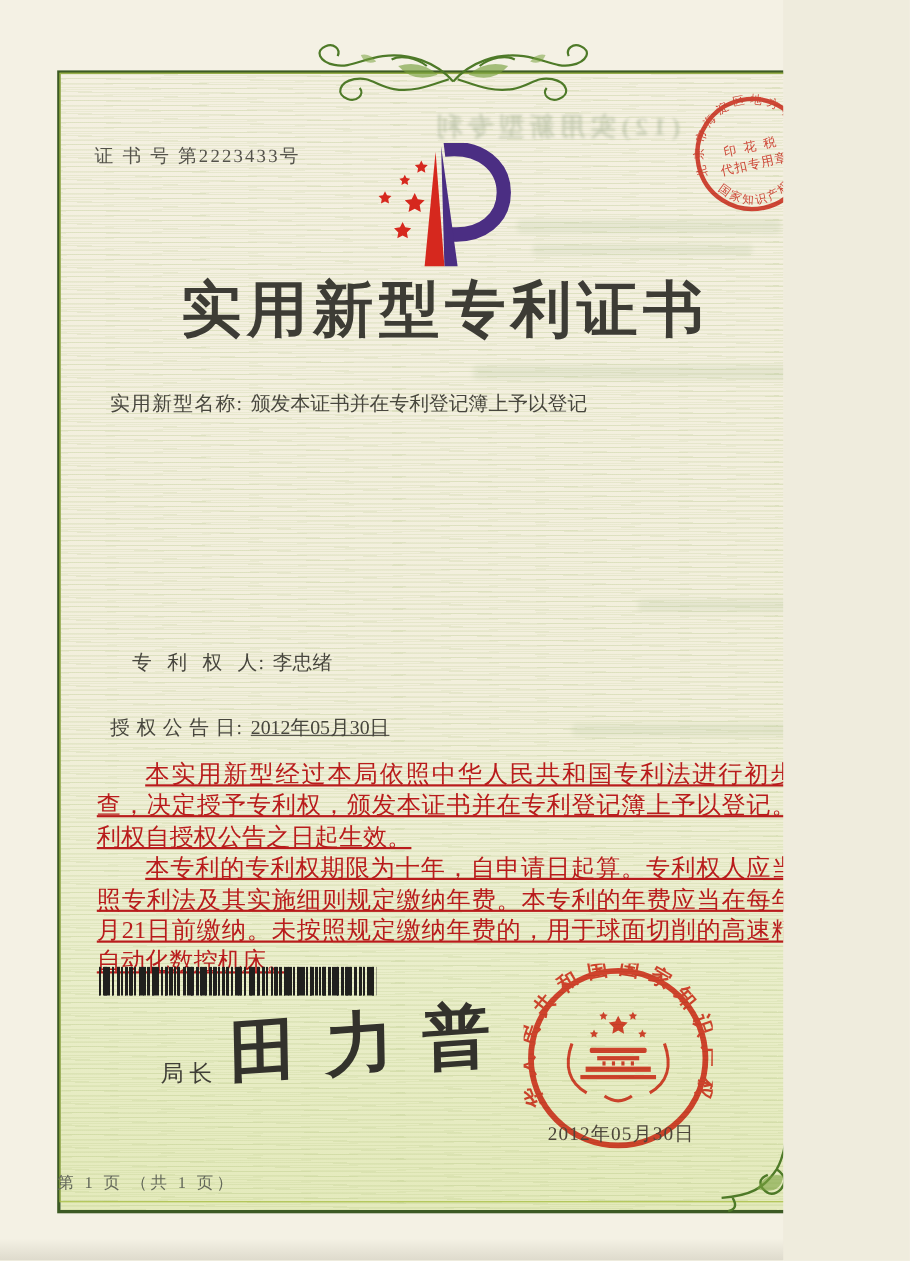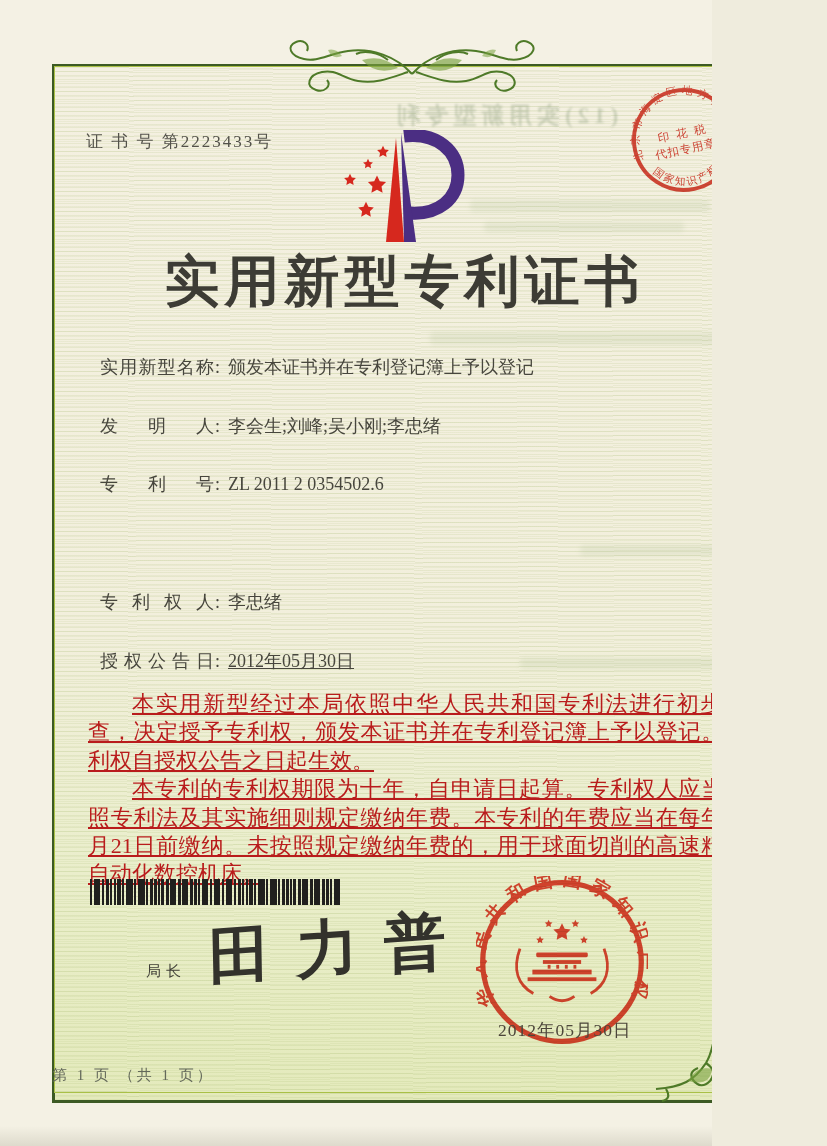--- a/index.html
+++ b/index.html
@@ -37,21 +37,21 @@
   #paras{left:88px;top:690px;width:658px;font-size:22px;line-height:28.4px;
          text-align:justify;color:#b91c1c;text-decoration:underline;}
   #paras p{margin:0;text-indent:2em;}
 
   #barcode{left:90px;top:879px;width:252px;height:26px;
     background:
       repeating-linear-gradient(90deg,#20201e 0 2px,rgba(0,0,0,0) 2px 4px),
       repeating-linear-gradient(90deg,rgba(0,0,0,0) 0 5px,#20201e 5px 8px,rgba(0,0,0,0) 8px 11px),
       repeating-linear-gradient(90deg,#20201e 0 1px,rgba(0,0,0,0) 1px 6px);}
 
-  #sig-title{left:146px;top:962px;font-size:15px;letter-spacing:5px;color:#3f3e36;}
+  #sig-title{left:146px;top:962px;font-size:21px;letter-spacing:5px;color:#3f3e36;}
   #sig-name{left:208px;top:906px;font-size:62px;letter-spacing:26px;font-weight:bold;
             color:#33322c;transform:rotate(-4deg) skewX(-3deg);white-space:nowrap;}
 
   #tax-stamp{left:628px;top:84px;width:112px;height:112px;transform:rotate(-12deg);
              opacity:.92;mix-blend-mode:multiply;}
   #big-seal{left:476px;top:876px;width:172px;height:172px;opacity:.93;mix-blend-mode:multiply;}
   #seal-date{left:498px;top:1018px;font-size:17.5px;letter-spacing:1px;color:#4c463a;white-space:nowrap;}
 
   #footer{left:52px;top:1066px;width:705px;text-align:left;font-size:15px;
           letter-spacing:3px;color:#63685a;}
@@ -128,27 +128,21 @@
     </text>
     <text x="0" y="-3" text-anchor="middle" fill="#d73a2c" font-size="11.5" letter-spacing="2">印 花 税</text>
     <text x="0" y="13" text-anchor="middle" fill="#d73a2c" font-size="11.5" letter-spacing="1">代扣专用章</text>
   </svg>
 
   <div class="abs" id="title">实用新型专利证书</div>
 
   <div class="abs field" style="top:355px;">
     <span class="flabel">实用新型名称</span><span class="fcolon">:</span><span>颁发本证书并在专利登记簿上予以登记</span>
   </div>
-  <div class="abs field" style="top:414px;">
-    <span class="flabel">发明人</span><span class="fcolon">:</span><span>李会生;刘峰;吴小刚;李忠绪</span>
-  </div>
-  <div class="abs field" style="top:472px;">
-    <span class="flabel">专利号</span><span class="fcolon">:</span><span>ZL 2011 2 0354502.6</span>
-  </div>
-  <div class="abs field" style="top:590px;">
+  <div class="abs field" style="top:590px;margin-left:20px;">
     <span class="flabel">专利权人</span><span class="fcolon">:</span><span>李忠绪</span>
   </div>
   <div class="abs field" style="top:649px;text-decoration:underline;">
     <span class="flabel">授权公告日</span><span class="fcolon">:</span><span>2012年05月30日</span>
   </div>
 
   <div class="abs" id="paras">
     <p>本实用新型经过本局依照中华人民共和国专利法进行初步审查，决定授予专利权，颁发本证书并在专利登记簿上予以登记。专利权自授权公告之日起生效。</p>
     <p>本专利的专利权期限为十年，自申请日起算。专利权人应当依照专利法及其实施细则规定缴纳年费。本专利的年费应当在每年09月21日前缴纳。未按照规定缴纳年费的，用于球面切削的高速精密自动化数控机床。</p>
   </div>

